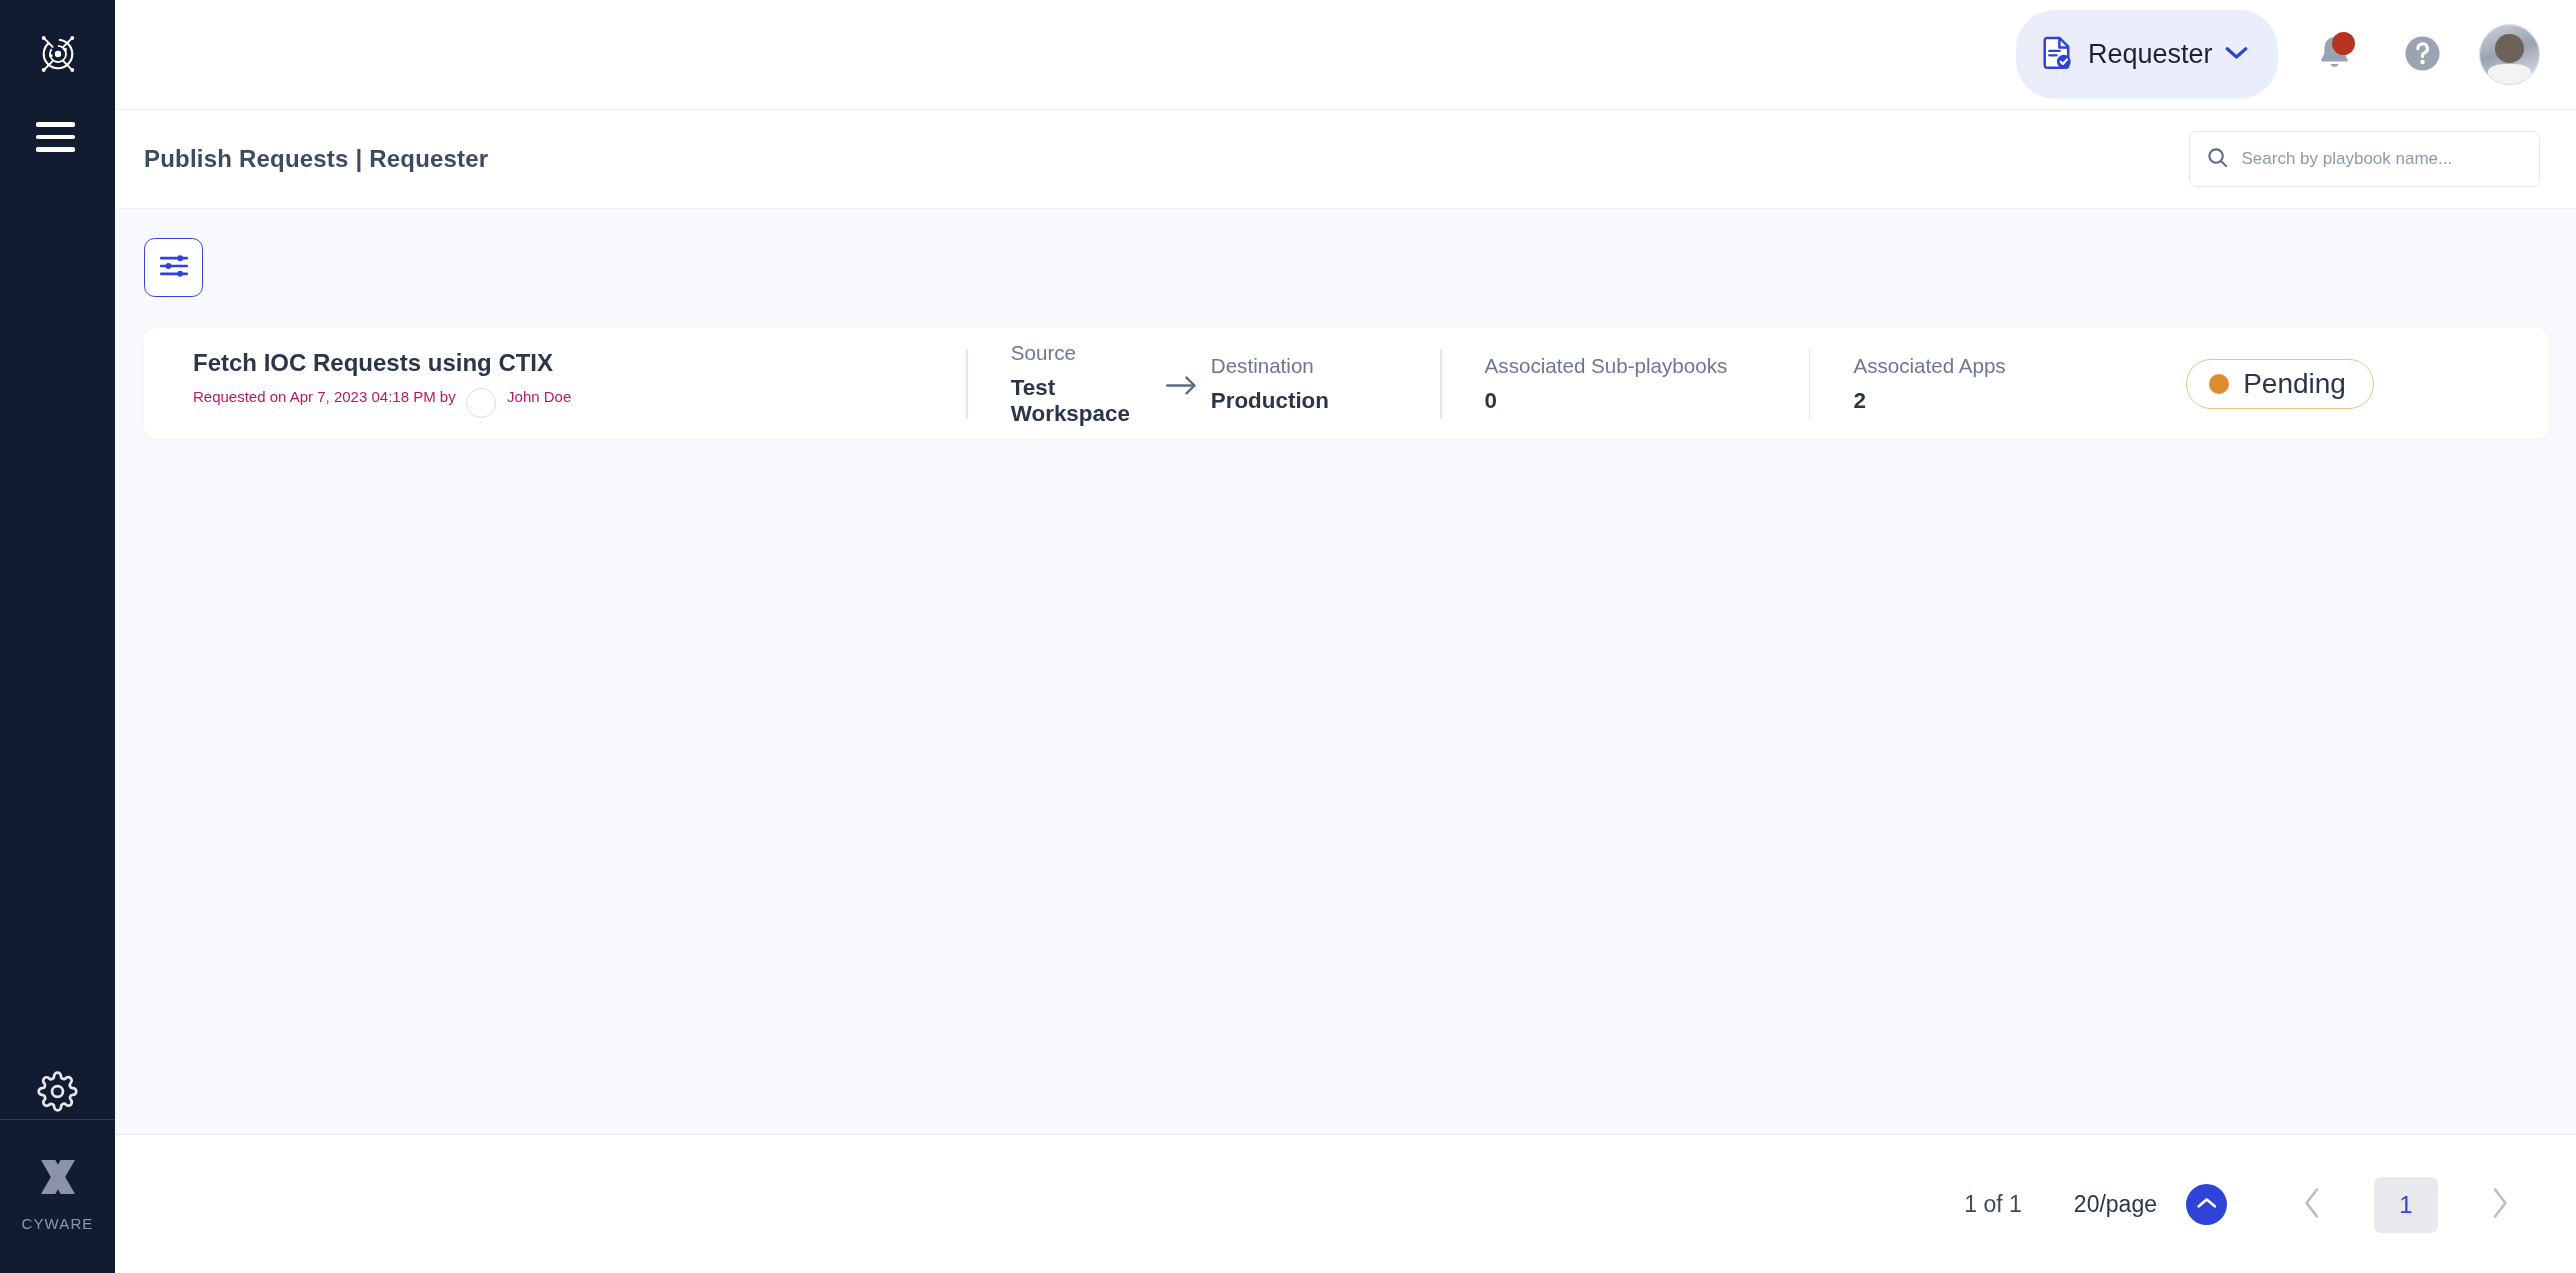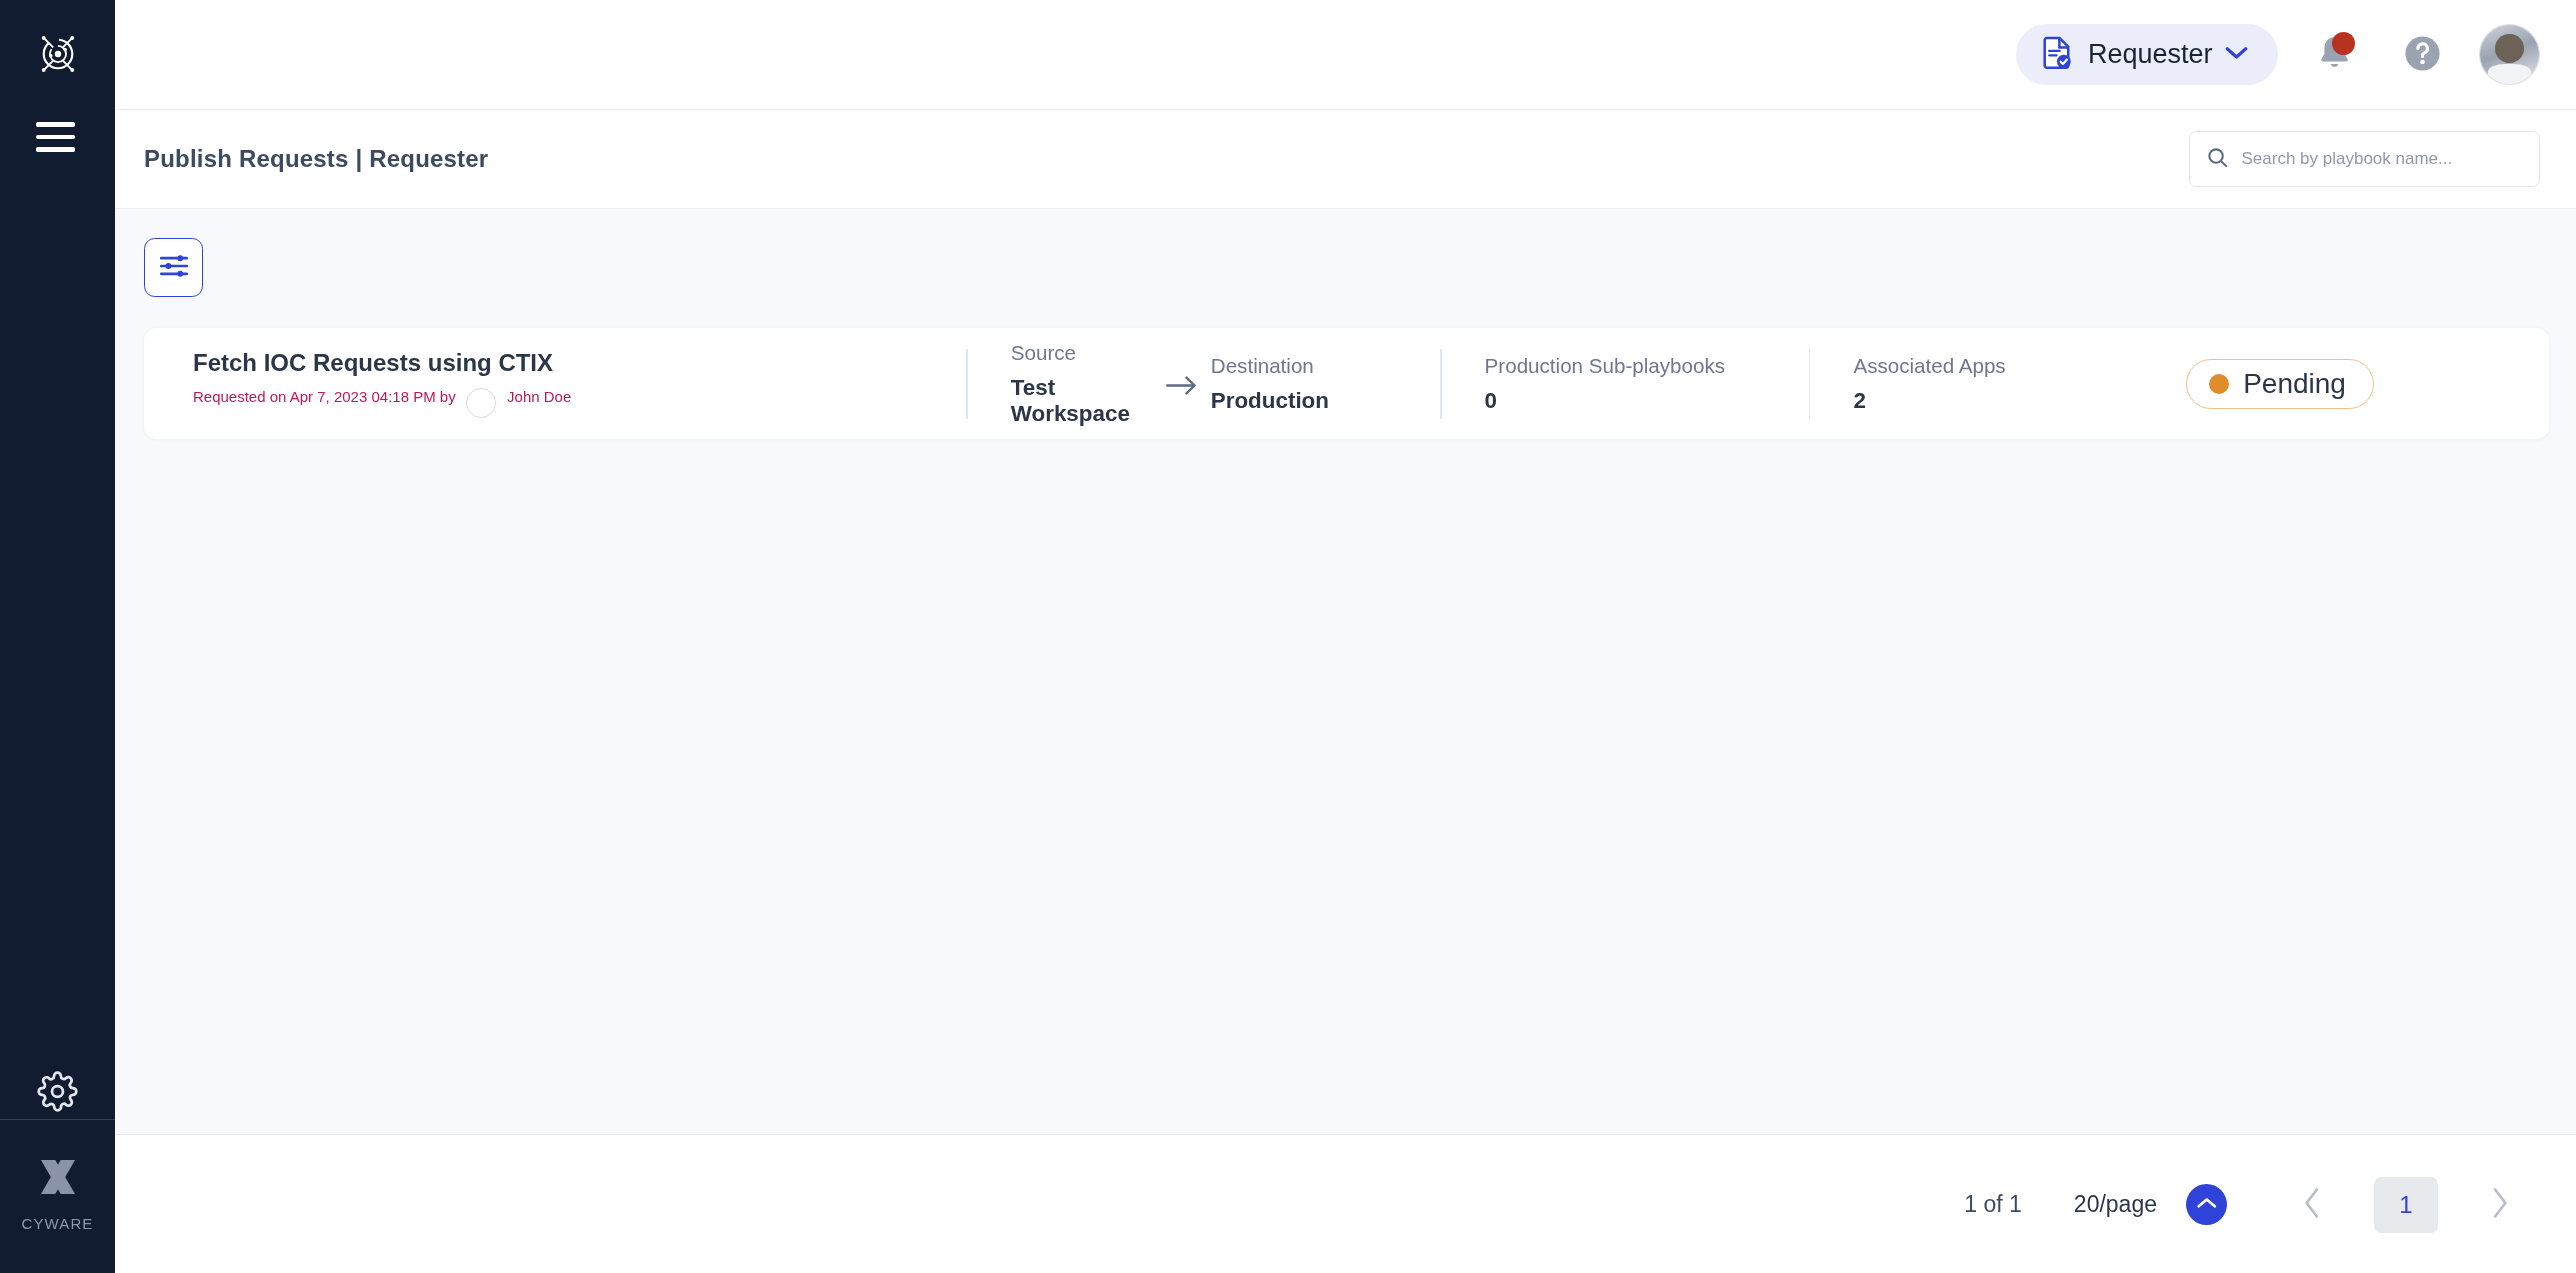--- a/index.html
+++ b/index.html
@@ -104,21 +104,21 @@
     padding-right: 36px;
     gap: 25px;
     flex: 0 0 110px;
   }
   .role-pill {
     display: flex;
     align-items: center;
     gap: 12.5px;
     background: #EBEDFB;
     border-radius: 39px;
-    height: 61px;
+    height: 89px;
     padding: 0 30px 0 25px;
     cursor: pointer;
   }
   .role-pill-label {
     font-size: 27px;
     color: #1B2433;
   }
   .icon-btn {
     width: 63px;
     height: 63px;
@@ -524,21 +524,21 @@
         </div>
 
         <div class="card-col" style="padding-left:0;width:229px;">
           <div class="col-label">Destination</div>
           <div class="col-value">Production</div>
         </div>
 
         <div class="vdiv"></div>
 
         <div class="card-col" style="width:367px;">
-          <div class="col-label">Production Sub-playbooks</div>
+          <div class="col-label">Associated Sub-playbooks</div>
           <div class="col-value">0</div>
         </div>
 
         <div class="vdiv"></div>
 
         <div class="card-col" style="width:269px;">
           <div class="col-label">Associated Apps</div>
           <div class="col-value">2</div>
         </div>
 

